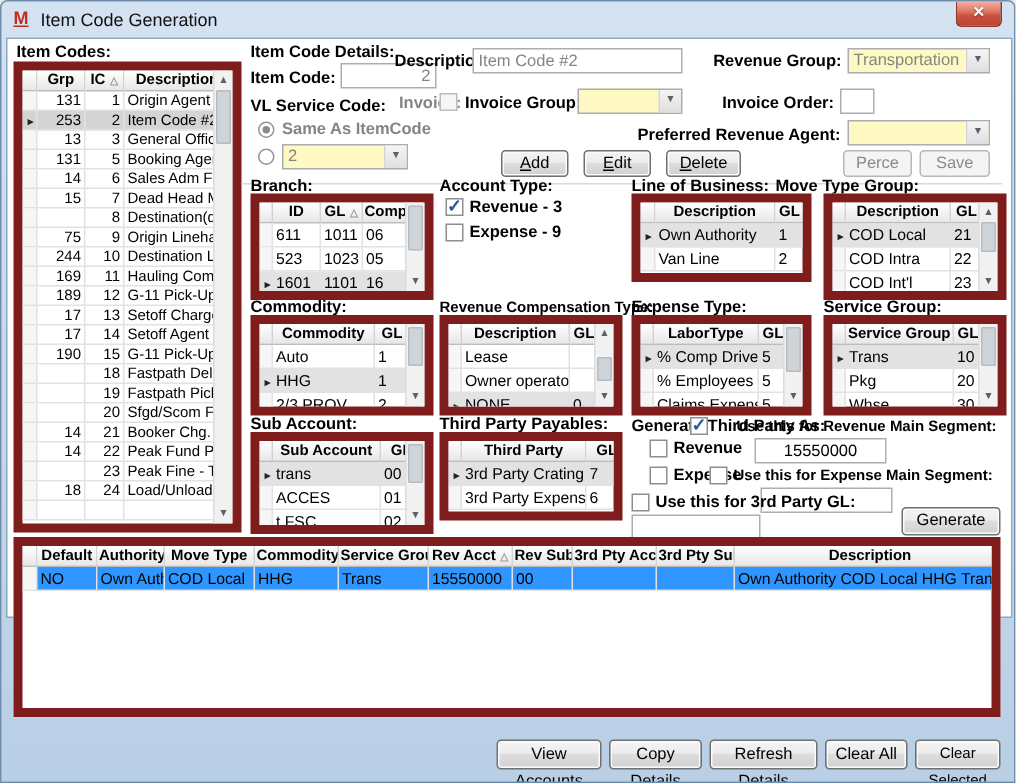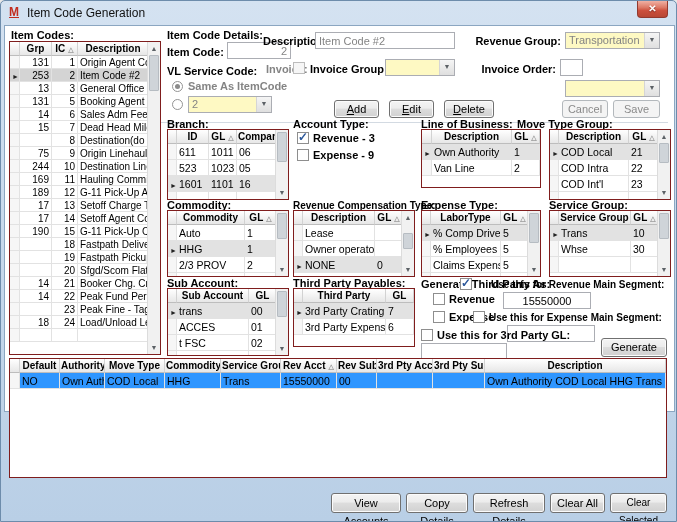--- a/index.html
+++ b/index.html
@@ -34,21 +34,21 @@
   .radio{position:absolute;width:11px;height:11px;border:1px solid #949494;border-radius:50%;background:#fff;}
   .radio.on::after{content:"";position:absolute;left:2px;top:2px;width:5px;height:5px;border-radius:50%;background:#8b8b8b;}
   .btn{position:absolute;border:1px solid #707070;border-radius:3px;text-align:center;font-size:11px;color:#000;
     background:linear-gradient(#f4f4f4,#ececec 45%,#dddddd 50%,#d1d1d1);box-shadow:inset 0 0 0 1px #fbfbfb;}
   .btn span{display:block;line-height:16px;}
   .btn.h18 span{line-height:16px;}
   .btn.h20 span{line-height:18px;}
   .btn.mn span::first-letter{text-decoration:underline;}
   .btn.dis{border-color:#b3b8bc;background:#f4f4f4;box-shadow:none;color:#8a8a8a;}
   .divider{position:absolute;height:1px;background:#d3dae2;}
-  .grid{position:absolute;background:#fff;border:1px solid #7f1d1d;overflow:hidden;}
+  .grid{position:absolute;background:#fff;border:6px solid #7f1d1d;overflow:hidden;}
   table.g{border-collapse:separate;border-spacing:0;table-layout:fixed;}
   table.g th{font-weight:bold;font-size:10px;color:#000;background:linear-gradient(#ffffff,#e7e7e7);
     border-right:1px solid #d2d2d2;border-bottom:1px solid #bdbdbd;padding:0 1px;text-align:center;
     overflow:hidden;white-space:nowrap;height:14px;}
   table.g td{font-size:10.5px;color:#000;border-right:1px solid #e2e2e2;border-bottom:1px solid #e2e2e2;
     padding:0 2px;overflow:hidden;white-space:nowrap;height:16px;}
   table.small td{font-size:10px;height:13px;padding:0 2px;}
   td.sel,th.sel{padding:0;text-align:center;background:#f6f6f6;}
   td.sel .mk{font-size:7px;color:#222;}
   td.num{text-align:right;}
@@ -254,36 +254,37 @@
     <div class="lbl dis" style="left:261px;top:37px;font-weight:bold;">Invoice:</div>
     <span class="cb disabled" style="left:288px;top:36px;"></span>
     <div class="lbl" style="left:305px;top:37px;">Invoice Group:</div>
     <div class="combo" style="left:380px;top:33px;width:70px;height:17px;">
       <span class="val"></span>
       <span class="arrow">▼</span>
     </div>
     <div class="lbl r" style="left:463px;top:37px;width:88px;">Invoice Order:</div>
     <input class="tb" style="left: 555px; top: 33px; width: 23px; height: 17px;">
 
+    <div class="lbl r" style="left:420px;top:58px;width:135px;">Preferred Revenue Agent:</div>
     <div class="combo" style="left:560px;top:54px;width:95px;height:17px;">
       <span class="val"></span>
       <span class="arrow">▼</span>
     </div>
 
     <div class="btn mn" style="left:329px;top:74px;width:45px;height:18px;">
         <span>Add</span>
       </div>
     <div class="btn mn" style="left:384px;top:74px;width:45px;height:18px;">
         <span>Edit</span>
       </div>
     <div class="btn mn" style="left:439px;top:74px;width:50px;height:18px;">
         <span>Delete</span>
       </div>
     <div class="btn dis" style="left:557px;top:74px;width:46px;height:18px;">
-        <span>Cancel</span>
+        <span>Perce</span>
       </div>
     <div class="btn dis" style="left:608px;top:74px;width:47px;height:18px;">
         <span>Save</span>
       </div>
     <div class="divider" style="left:156px;top:96px;width:507px;"></div>
 
     <div class="lbl" style="left:162px;top:92px;">Branch:</div>
     <div class="grid" style="left:162px;top:103px;width:122px;height:71px;">
       <table class="g" style="width:109px;">
         <colgroup>
@@ -541,20 +542,25 @@
         <tbody>
             <tr>
           <th class="sel"></th>
           <th><span>Service Group</span></th>
           <th><span>GL</span><span class="sort">△</span></th>
         </tr>
         <tr class="cur">
               <td class="sel"><span class="mk">►</span></td>
               <td>Trans</td>
               <td>10</td>
+            </tr>
+        <tr>
+              <td class="sel"></td>
+              <td>Pkg</td>
+              <td>20</td>
             </tr>
         <tr>
               <td class="sel"></td>
               <td>Whse</td>
               <td>30</td>
             </tr>
         <tr>
               <td class="sel"></td>
               <td></td>
               <td></td>

